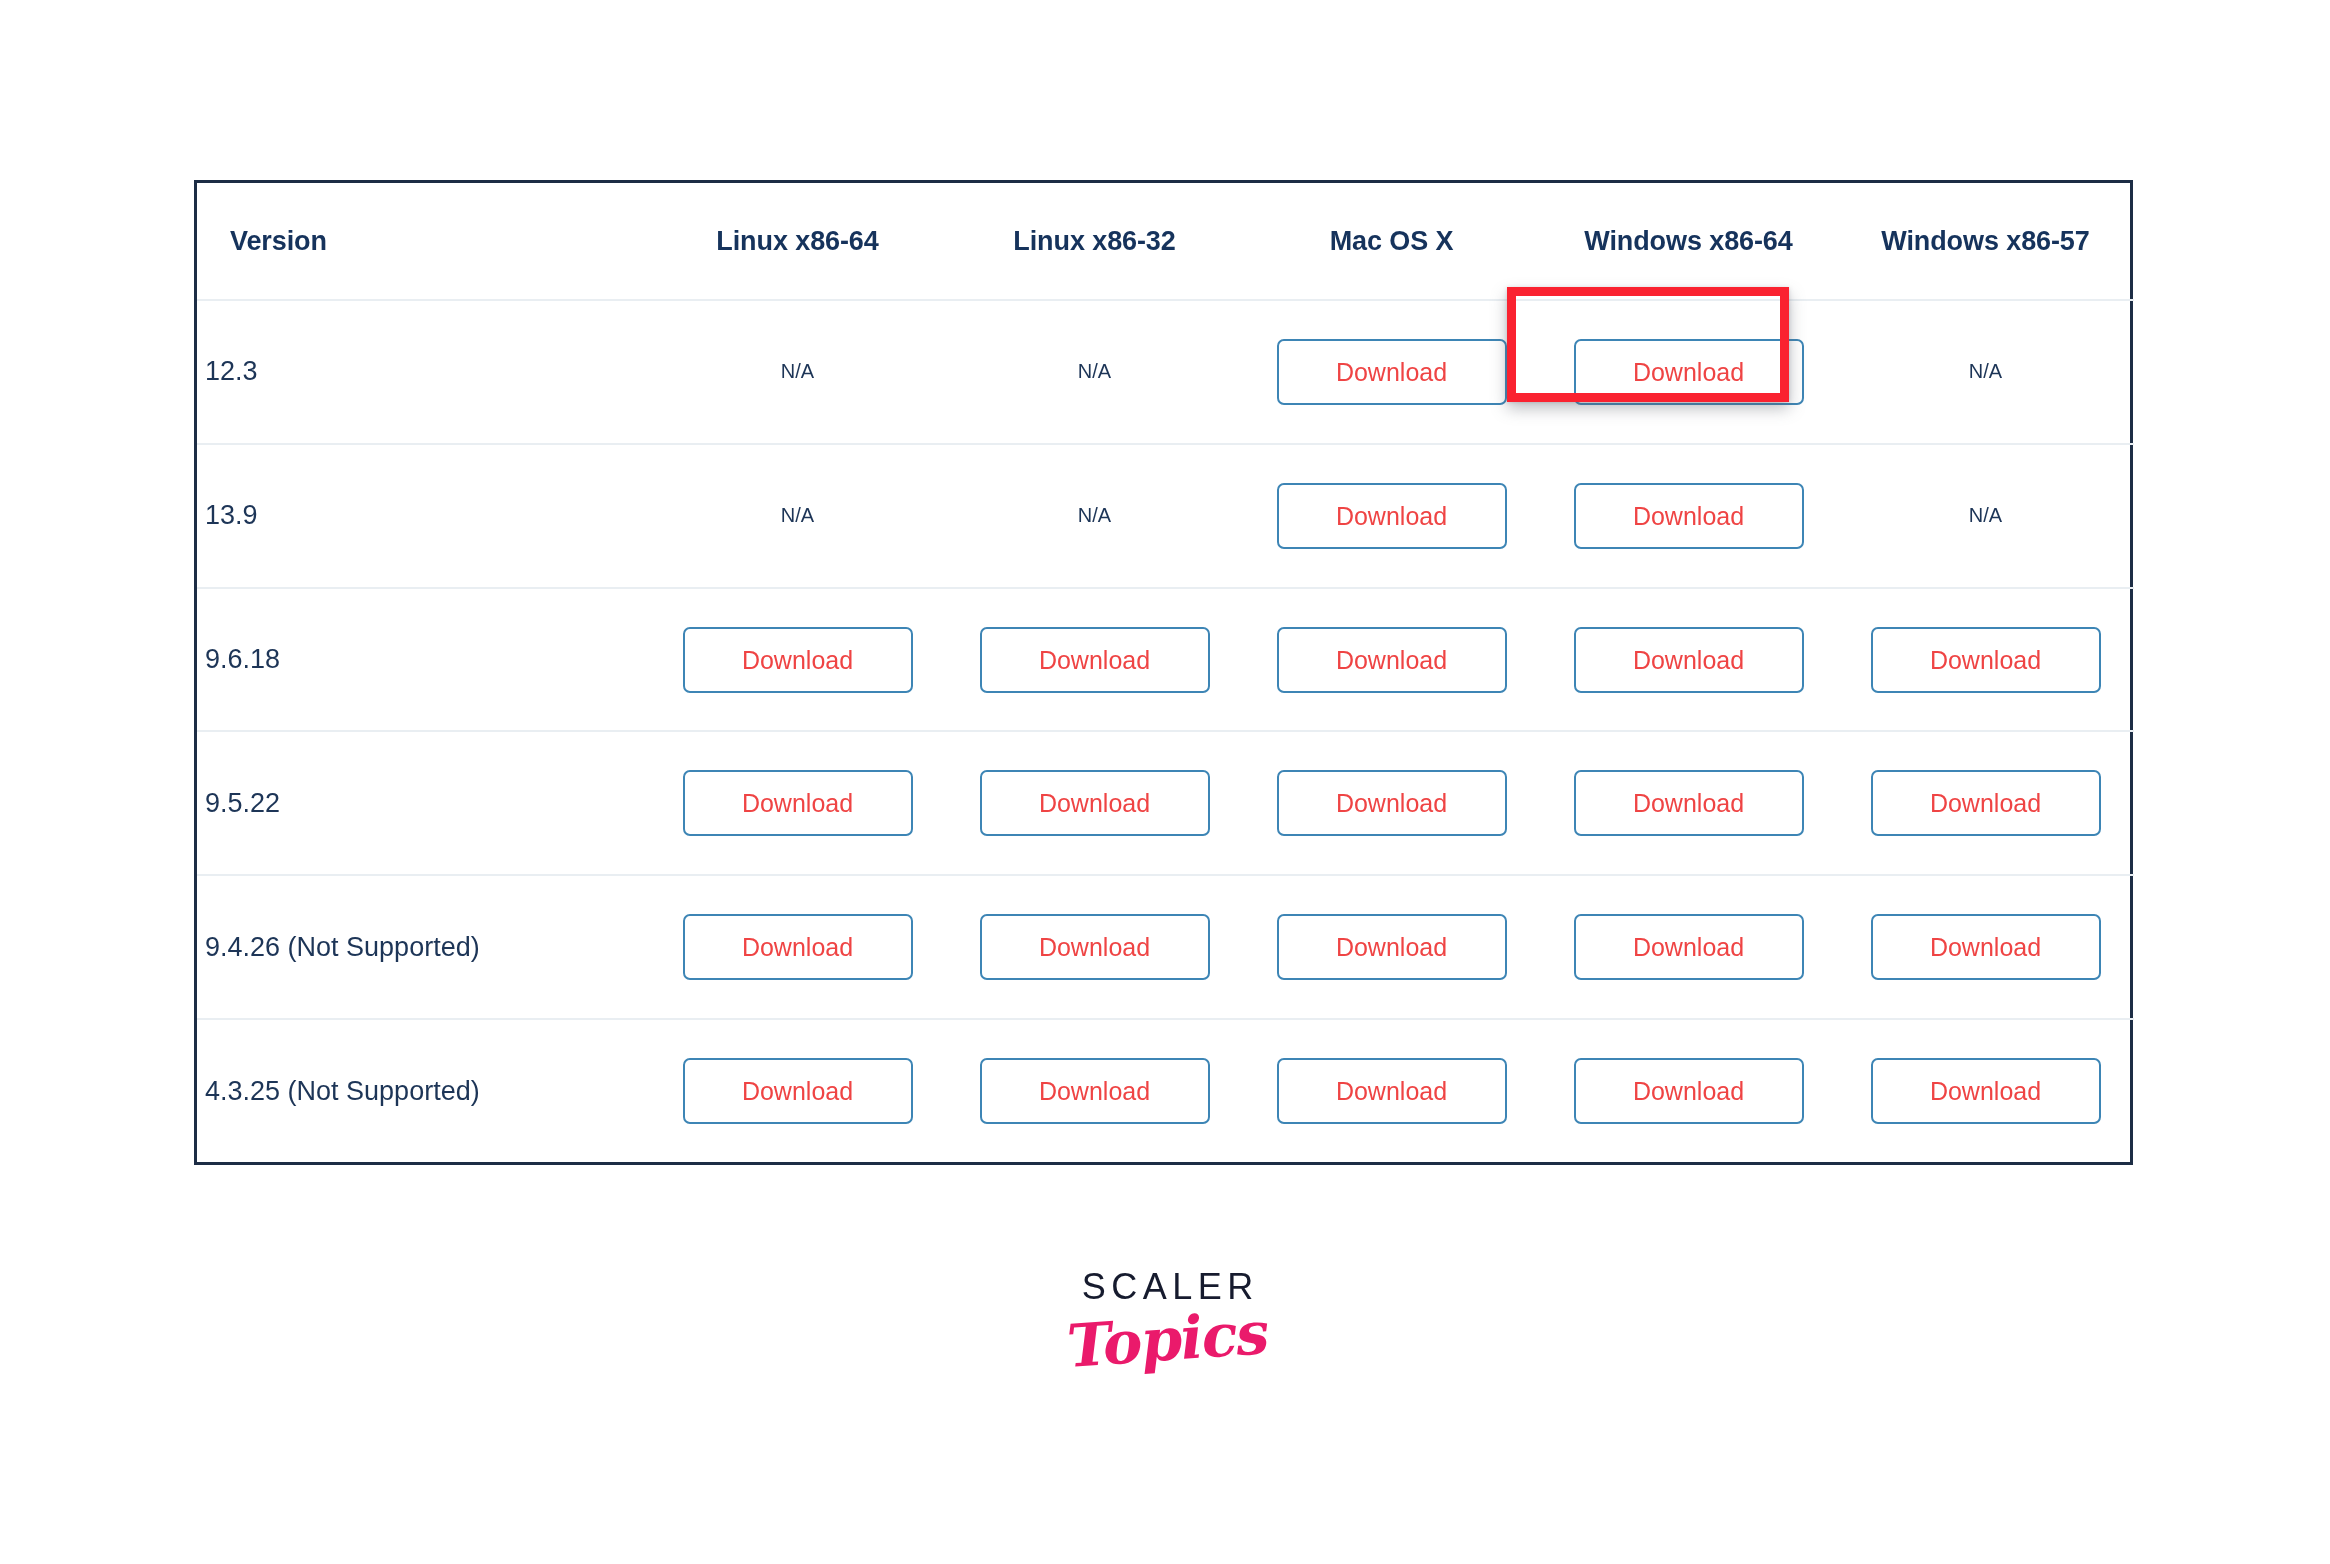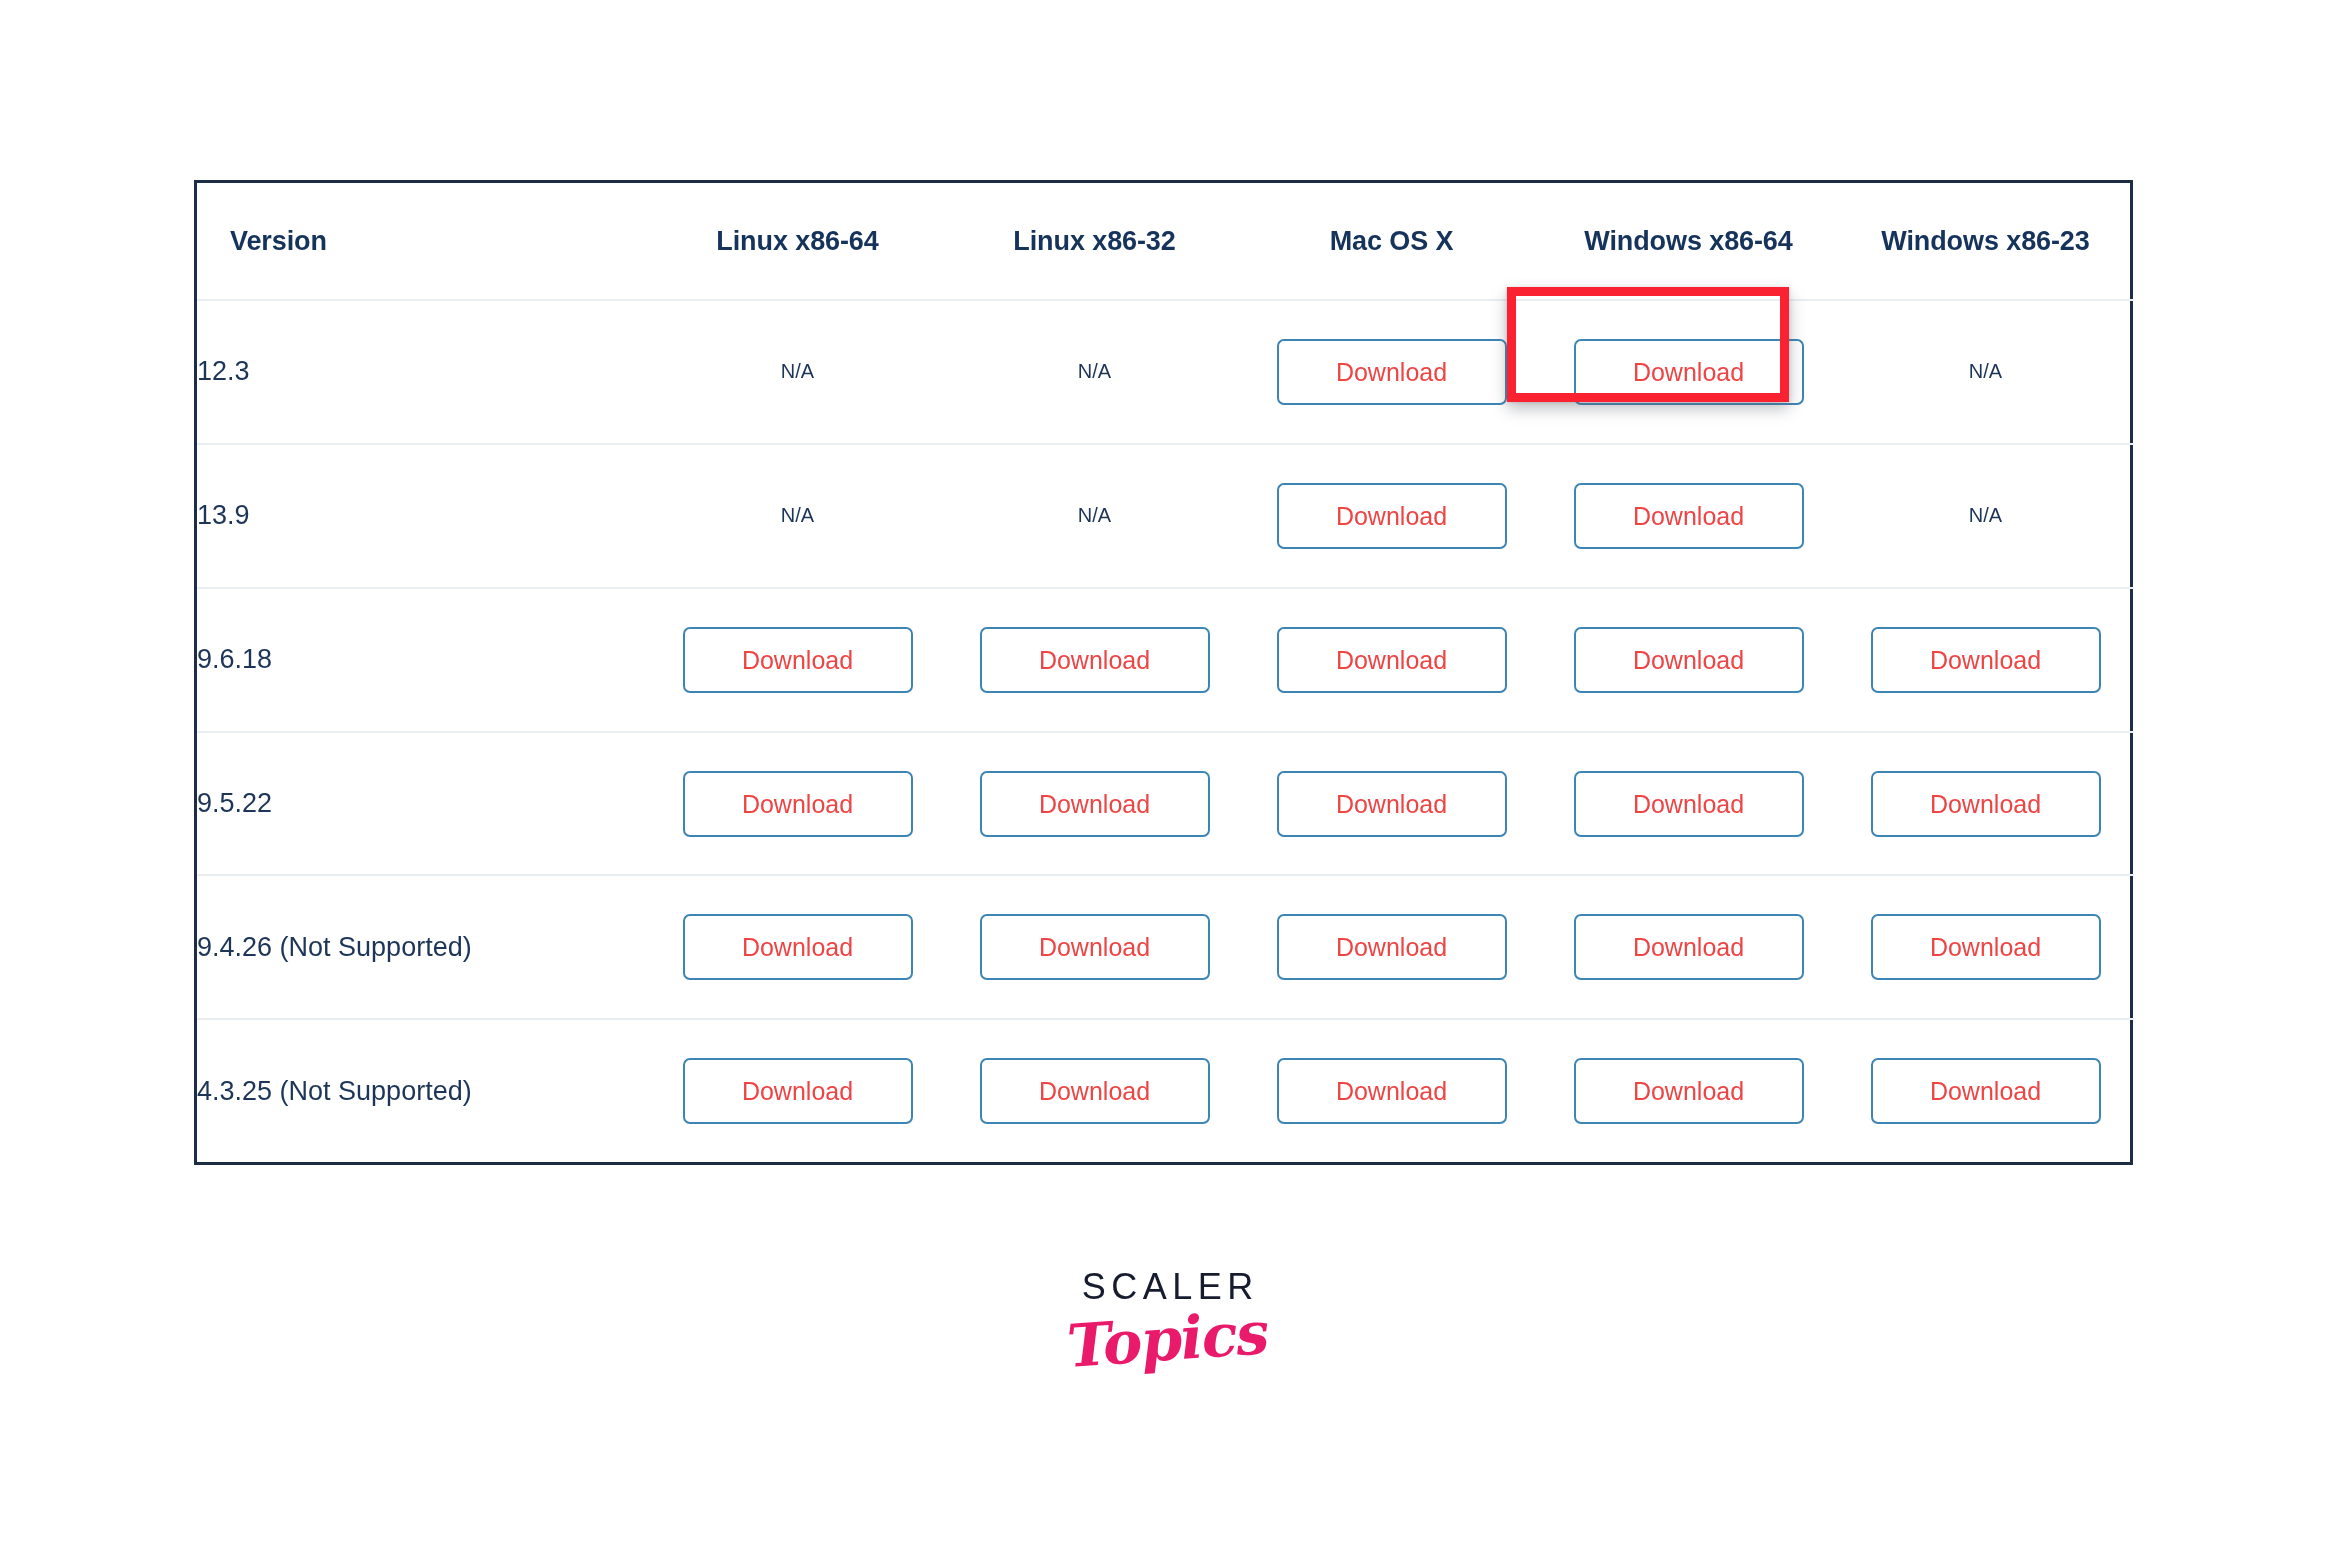--- a/index.html
+++ b/index.html
@@ -58,21 +58,21 @@
     padding-left: 33px;
   }
   .tbl thead th.th-plat {
     text-align: center;
   }
 
   .tbl tbody td {
     height: 120px;
     vertical-align: middle;
     border-bottom: 2.7px solid #e9eef2;
-    padding: 0;
+    padding: 8px;
     text-align: center;
   }
   .tbl tbody tr:last-child td {
     border-bottom: none;
   }
 
   .ver-cell {
     text-align: left !important;
     padding-left: 33px;
     font-size: 27px;
@@ -165,21 +165,21 @@
         <col class="c-col">
         <col class="c-col">
       </colgroup>
       <thead>
         <tr>
           <th class="th-version">Version</th>
           <th class="th-plat">Linux x86-64</th>
           <th class="th-plat">Linux x86-32</th>
           <th class="th-plat">Mac OS X</th>
           <th class="th-plat">Windows x86-64</th>
-          <th class="th-plat">Windows x86-23</th>
+          <th class="th-plat">Windows x86-57</th>
         </tr>
       </thead>
       <tbody>
 
         <tr>
           <td class="ver-cell">12.3</td>
           <td>
             <span class="na">N/A</span>
           </td>
           <td>

